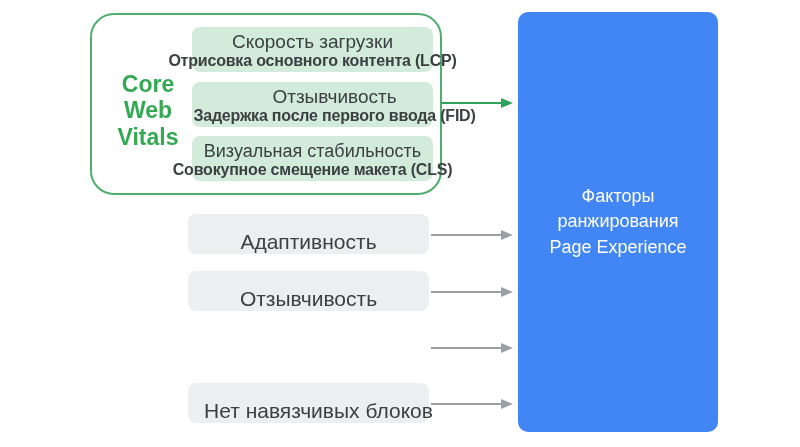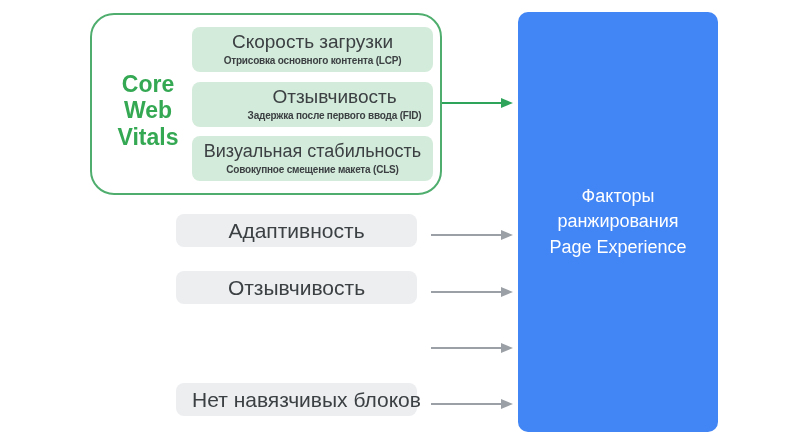--- a/index.html
+++ b/index.html
@@ -65,33 +65,34 @@
   .pill.green.p3{top:121px;}
   .pill-title{
     color:var(--dark-text);
     font-size:19px;
     line-height:22px;
     white-space:nowrap;
   }
   .pill.p3 .pill-title{font-size:18px;}
   .pill-sub{
     color:var(--dark-text);
-    font-size:10px;
+    font-size:16px;
     font-weight:bold;
     line-height:15px;
     white-space:nowrap;
     letter-spacing:-0.2px;
     text-align:right;
   }
 
   .pill.gray{
-    left:176px;
+    left:188px;
     width:241px;
-    height:33px;
+    height:40px;
     background:var(--gray-pill);
+    justify-content:flex-end;
   }
   .pill.gray .pill-label{
     color:var(--dark-text);
     font-size:21px;
     white-space:nowrap;
   }
   .pill.gray.g1{top:214px;}
   .pill.gray.g2{top:271px;}
   .pill.gray.g3{top:327px;}
   .pill.gray.g4{top:383px;padding-left:20px;}

